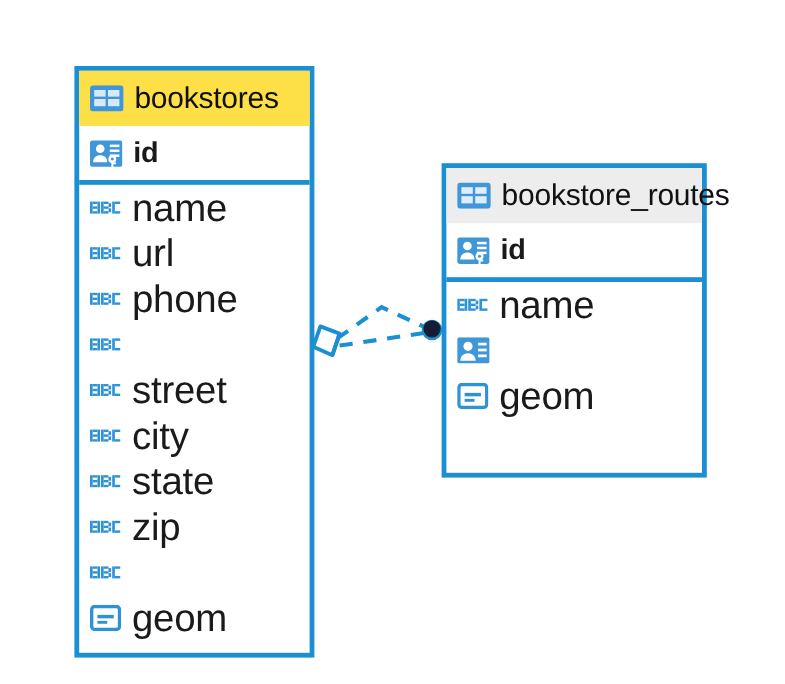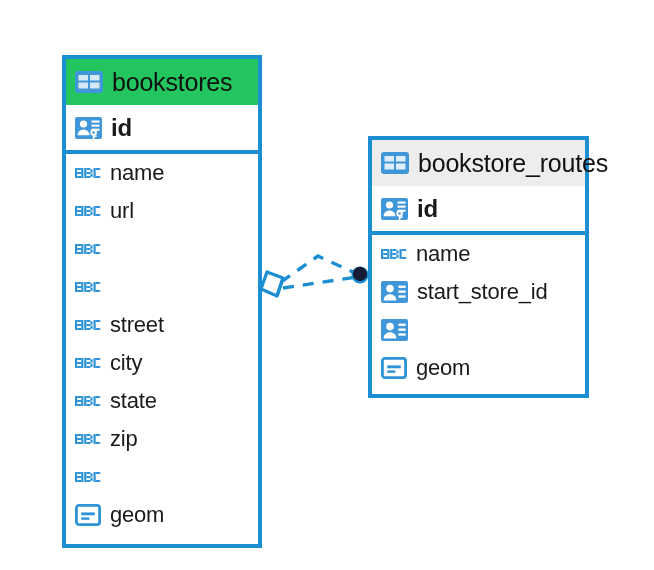--- a/index.html
+++ b/index.html
@@ -32,21 +32,21 @@
   }
 
   .entity-header {
     display: flex;
     align-items: center;
     box-sizing: border-box;
     height: 46px;
     padding: 0 8px 0 9px;
     gap: 9px;
   }
-  .entity-header.selected { background: #22c55e; }
+  .entity-header.selected { background: #fde047; }
   .entity-header.plain    { background: #ededed; }
 
   .entity-title {
     font-size: 25px;
     color: #111111;
     line-height: 1;
     white-space: nowrap;
     letter-spacing: -0.2px;
   }
 
@@ -63,21 +63,21 @@
     align-items: center;
     gap: 9px;
     height: 38px;
     padding: 0 8px 0 9px;
     box-sizing: border-box;
     text-align: right;
   }
   .field.pk { height: 45px; }
 
   .field-name {
-    font-size: 22px;
+    font-size: 32px;
     color: #1a1a1a;
     line-height: 1;
     white-space: nowrap;
     letter-spacing: -0.2px;
   }
   .field.pk .field-name { font-weight: bold; font-size: 24px; }
 
   
   .icon {
     flex: 0 0 auto;
@@ -198,20 +198,21 @@
               <rect x="15.4" y="7.6" width="2.2" height="3.2"></rect>
               <rect x="11.4" y="2" width="4" height="2"></rect>
                 <rect x="11.4" y="6" width="4" height="2"></rect>
               <rect x="11.4" y="10" width="4" height="2"></rect>
               <rect x="18.5" y="2" width="2.2" height="10"></rect>
               <rect x="20.7" y="2" width="4.5" height="2"></rect>
                 <rect x="20.7" y="10" width="4.5" height="2"></rect>
             </g>
           </svg>
         </span>
+        <span class="field-name">phone</span>
       </div>
 
       <div class="field">
         <span class="icon">
           <svg width="26" height="14" viewBox="0 0 26 14">
             <g fill="#2e93d6">
               <rect x="0" y="2" width="2.2" height="10"></rect>
                 <rect x="6.2" y="2" width="2.2" height="10"></rect>
               <rect x="2.2" y="2" width="4" height="2"></rect>
                 <rect x="2.2" y="6" width="4" height="2"></rect>
@@ -417,45 +418,32 @@
               <rect x="11.4" y="10" width="4" height="2"></rect>
               <rect x="18.5" y="2" width="2.2" height="10"></rect>
               <rect x="20.7" y="2" width="4.5" height="2"></rect>
                 <rect x="20.7" y="10" width="4.5" height="2"></rect>
             </g>
           </svg>
         </span>
         <span class="field-name">name</span>
       </div>
 
+
       <div class="field">
         <span class="icon">
           <svg width="27" height="22" viewBox="0 0 27 22">
             <rect x="0" y="0" width="27" height="22" rx="2" fill="#3f96d8"></rect>
             <circle cx="9" cy="7.6" r="3.8" fill="#ffffff"></circle>
             <path d="M2.6 19.6c0-3.9 2.9-6.3 6.4-6.3s6.4 2.4 6.4 6.3z" fill="#ffffff"></path>
             <rect x="17.4" y="4.6" width="7.2" height="2.3" fill="#ffffff"></rect>
             <rect x="17.4" y="9.5" width="7.2" height="2.3" fill="#ffffff"></rect>
             <rect x="17.4" y="14.4" width="7.2" height="2.3" fill="#ffffff"></rect>
           </svg>
         </span>
-        <span class="field-name">start_store_id</span>
-      </div>
-
-      <div class="field">
-        <span class="icon">
-          <svg width="27" height="22" viewBox="0 0 27 22">
-            <rect x="0" y="0" width="27" height="22" rx="2" fill="#3f96d8"></rect>
-            <circle cx="9" cy="7.6" r="3.8" fill="#ffffff"></circle>
-            <path d="M2.6 19.6c0-3.9 2.9-6.3 6.4-6.3s6.4 2.4 6.4 6.3z" fill="#ffffff"></path>
-            <rect x="17.4" y="4.6" width="7.2" height="2.3" fill="#ffffff"></rect>
-            <rect x="17.4" y="9.5" width="7.2" height="2.3" fill="#ffffff"></rect>
-            <rect x="17.4" y="14.4" width="7.2" height="2.3" fill="#ffffff"></rect>
-          </svg>
-        </span>
       </div>
 
       <div class="field">
         <span class="icon">
           <svg width="26" height="22" viewBox="0 0 26 22">
             <rect x="1.4" y="1.4" width="23.2" height="19.2" rx="2.6" fill="#ffffff" stroke="#2e93d6" stroke-width="2.8"></rect>
             <rect x="6.2" y="8.4" width="13.6" height="2.9" fill="#2e93d6"></rect>
             <rect x="6.2" y="13.4" width="8.2" height="2.4" fill="#2e93d6"></rect>
           </svg>
         </span>

